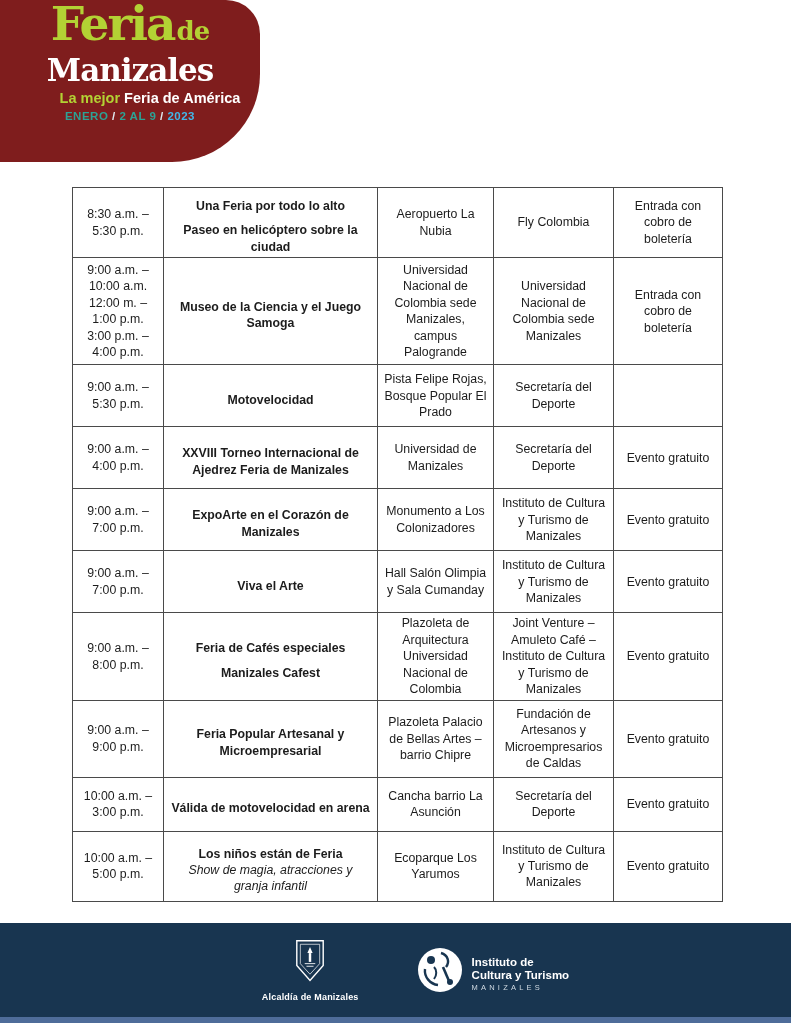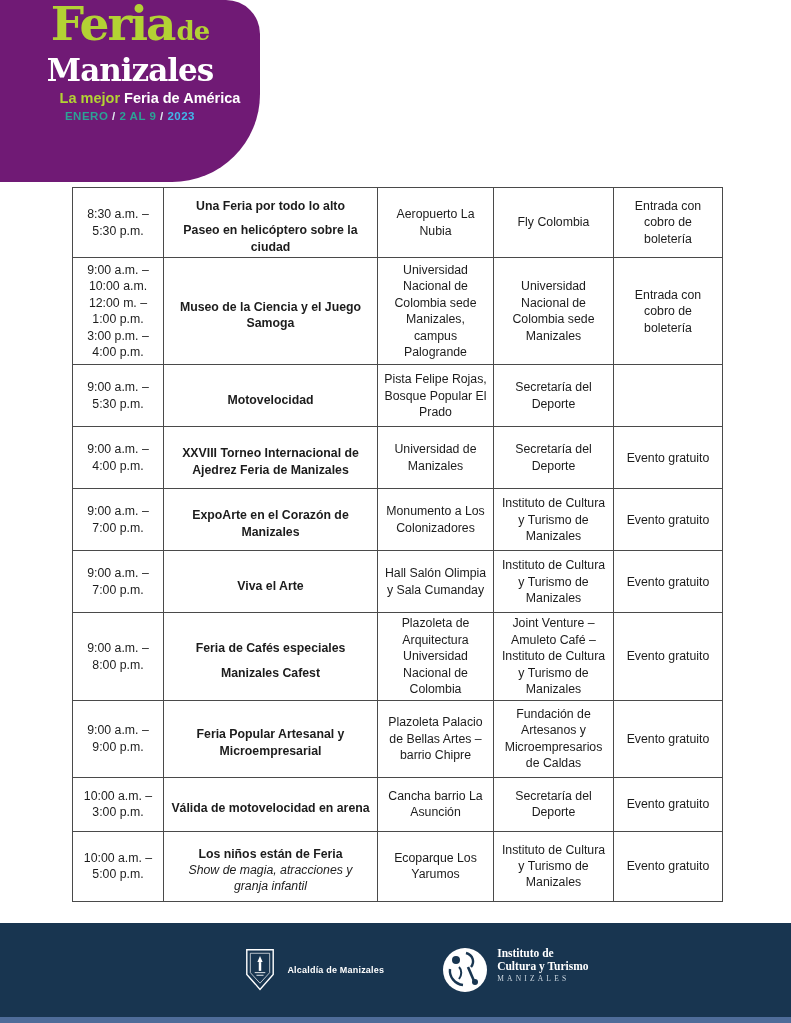--- a/index.html
+++ b/index.html
@@ -1,21 +1,21 @@
 <!DOCTYPE html>
 <html><head>
 <meta charset="utf-8">
 <style>
   html,body{margin:0;padding:0;background:#ffffff;}
   .page{position:relative;width:791px;height:1023px;background:#ffffff;overflow:hidden;
         font-family:"Liberation Sans", sans-serif;}
 
   
-  .header-blob{position:absolute;left:0;top:0;width:260px;height:182px;
-               background:#701a75;border-radius:0 34px 88px 0;}
+  .header-blob{position:absolute;left:0;top:0;width:260px;height:162px;
+               background:#7f1d1d;border-radius:0 34px 88px 0;}
   .hline{position:absolute;width:100%;text-align:center;white-space:nowrap;}
   .feria-line{top:-2px;font-family:"DejaVu Serif", serif;font-weight:bold;
               font-size:47px;color:#B3D234;letter-spacing:-2px;line-height:1.1;}
   .feria-de{font-size:26px;letter-spacing:-1px;margin-left:2px;}
   .manizales-line{top:55px;font-family:"DejaVu Serif", serif;font-weight:bold;
                   font-size:31px;color:#ffffff;letter-spacing:-1px;line-height:1.0;}
   .tagline{top:90px;font-size:14.5px;font-weight:bold;color:#ffffff;letter-spacing:0;padding-left:20px;}
   .tagline .hl{color:#B3D234;}
   .dateline{top:110px;font-size:11.5px;font-weight:bold;letter-spacing:.5px;}
   .dateline .teal{color:#2CA295;text-align:right;} .dateline .sep{color:#dfe8ee;} .dateline .yr{color:#41B7E9;}
@@ -27,23 +27,23 @@
                     line-height:1.34;vertical-align:middle;word-wrap:break-word;}
   td.time{white-space:pre-line;}
   td.event div.b{font-weight:bold;margin-top:8px;}
   td.event div.i{font-style:italic;}
 
   
   .footer{position:absolute;left:0;top:923px;width:791px;height:100px;background:#183550;}
   .footer-strip{position:absolute;left:0;bottom:0;width:100%;height:6px;background:#4E6C99;}
   .footer-inner{position:absolute;left:0;top:0;width:100%;height:94px;display:flex;
                 align-items:center;justify-content:center;gap:58px;padding-left:40px;box-sizing:border-box;}
-  .alcaldia{display:flex;flex-direction:row;align-items:center;gap:9px;}
+  .alcaldia{display:flex;flex-direction:column;align-items:center;gap:9px;}
   .alcaldia-label{color:#ffffff;font-size:9px;font-weight:bold;letter-spacing:.2px;}
-  .ictm{display:flex;flex-direction:row;align-items:flex-start;gap:9px;font-family:Liberation Serif, serif;}
+  .ictm{display:flex;flex-direction:row;align-items:flex-end;gap:9px;}
   .ictm-text{display:flex;flex-direction:column;line-height:1.15;}
   .ictm-l1,.ictm-l2{color:#ffffff;font-size:11.5px;font-weight:bold;}
   .ictm-l3{color:#cfd9e2;font-size:7.5px;letter-spacing:3.2px;margin-top:2px;}
 </style>
 </head>
 <body>
 
 <div class="page">
 
   <div class="header-blob">

